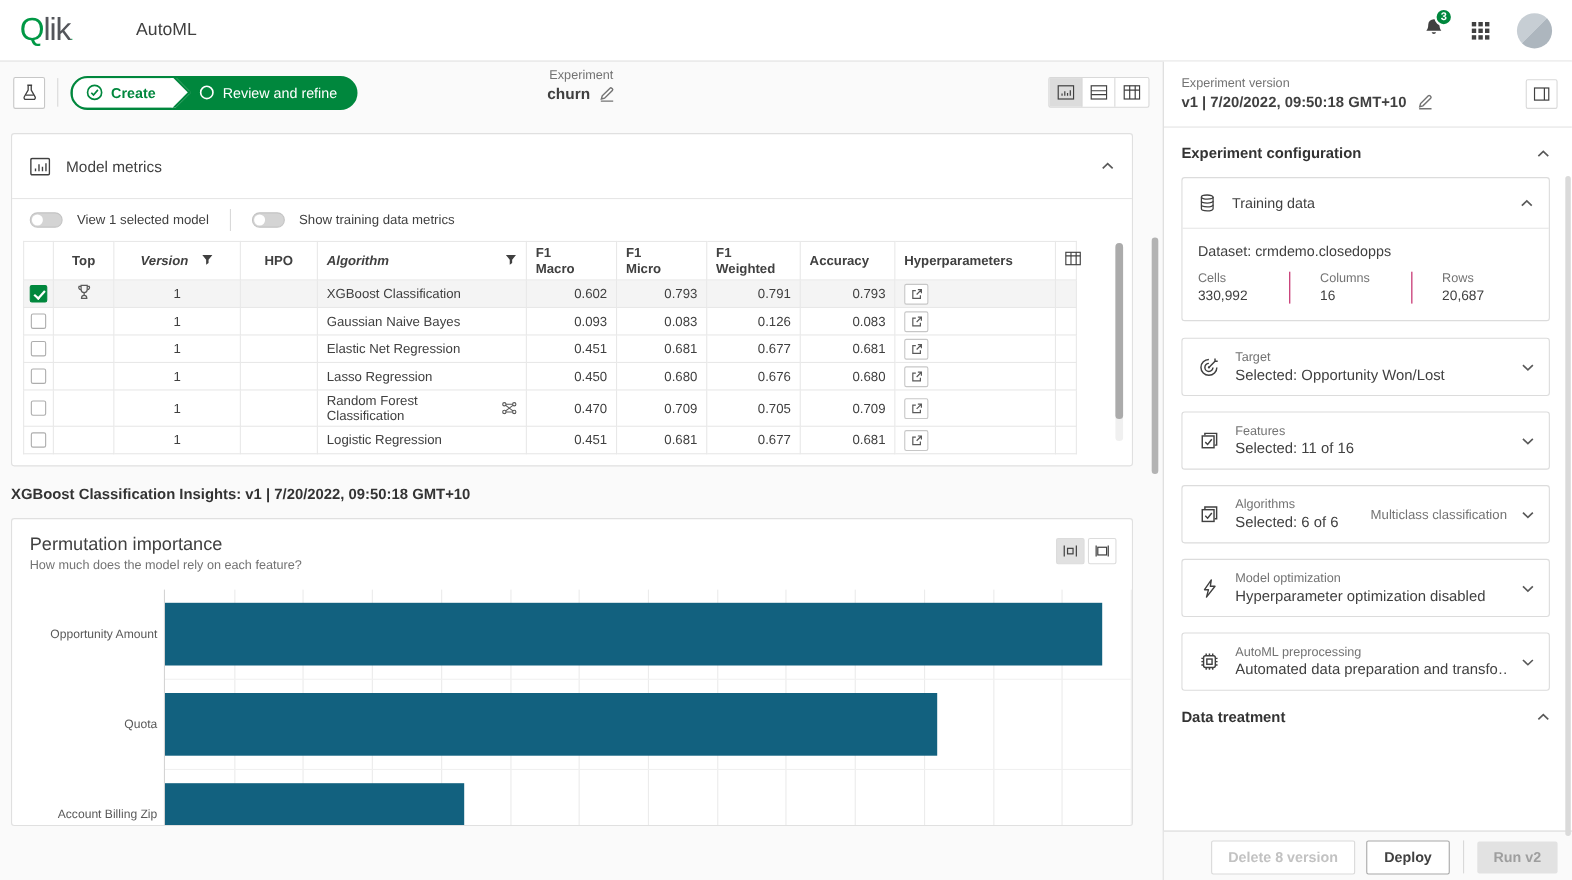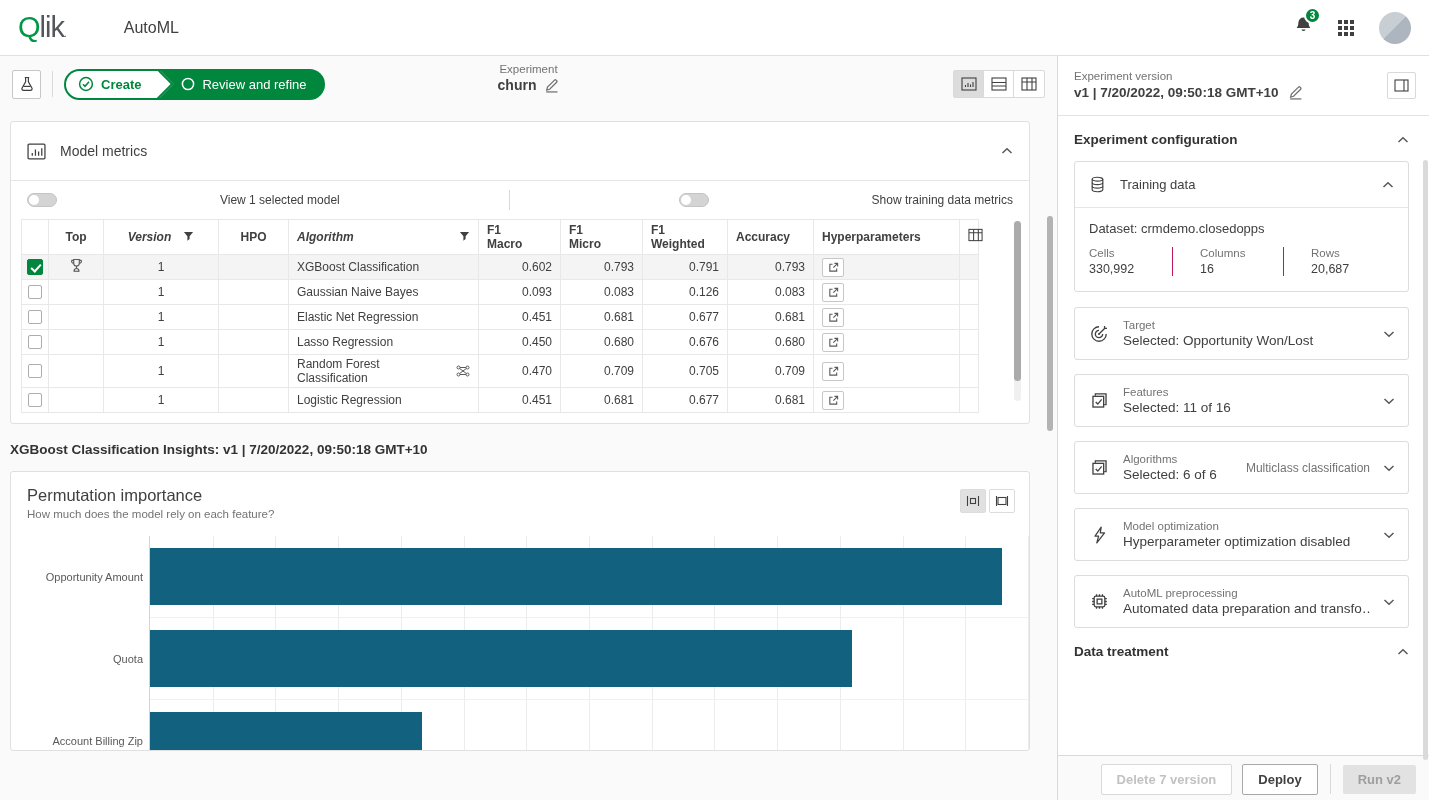--- a/index.html
+++ b/index.html
@@ -50,21 +50,21 @@
     border-right:1px solid #d9d9d9; color:#404040; cursor:pointer; }
   .view-btn:last-child { border-right:none; }
   .view-btn.selected { background:#dcdcdc; }
 
   
   .card { background:#fff; border:1px solid #e0e0e0; border-radius:3px; }
   .metrics-card { margin:9px 0 0 10px; width:1020px; position:relative; }
   .metrics-header { display:flex; align-items:center; gap:14px; padding:0 16px; height:59px;
     font-size:14px; border-bottom:1px solid #e6e6e6; }
   .metrics-header .chev { margin-left:auto; cursor:pointer; color:#595959; }
-  .toggle-row { display:flex; align-items:center; padding:0 16px; height:38px; gap:13px; font-size:12px;justify-content:space-between; }
+  .toggle-row { display:flex; align-items:center; padding:0 16px; height:38px; gap:13px; font-size:12px; }
   .switch { width:30px; height:14px; border-radius:8px; background:#d4d4d4; position:relative;
     flex:none; cursor:pointer; border:1px solid #c4c4c4; }
   .switch::before { content:''; position:absolute; left:1px; top:1px; width:10px; height:10px;
     border-radius:50%; background:#fff; }
   .tr-divider { width:1px; height:20px; background:#d9d9d9; margin:0 6px; }
 
   .table-wrap { margin:0 20px 10px 10px; position:relative; }
   table { border-collapse:collapse; width:958px; font-size:12px; table-layout:fixed; }
   th, td { border:1px solid #e8e8e8; padding:2px 8px; }
   th { height:35px; font-weight:700; color:#404040; text-align:left; white-space:pre-line; line-height:1.2; vertical-align:middle; }
@@ -707,19 +707,19 @@
         <span>Data treatment</span>
         <span class="chev icon">
           <svg width="12" height="8" viewBox="0 0 12 8" fill="none" stroke="currentColor" stroke-width="1.5">
               <path d="M1.5 6L6 1.7 10.5 6"></path>
             </svg>
         </span>
       </div>
     </div>
     <div class="panel-scrollbar"></div>
     <div class="panel-footer">
-      <button class="btn disabled-outline">Delete 7 version</button>
+      <button class="btn disabled-outline">Delete 8 version</button>
       <button class="btn deploy">Deploy</button>
       <div class="footer-divider"></div>
       <button class="btn run">Run v2</button>
     </div>
   </aside>
 </div>
 
 </body></html>

